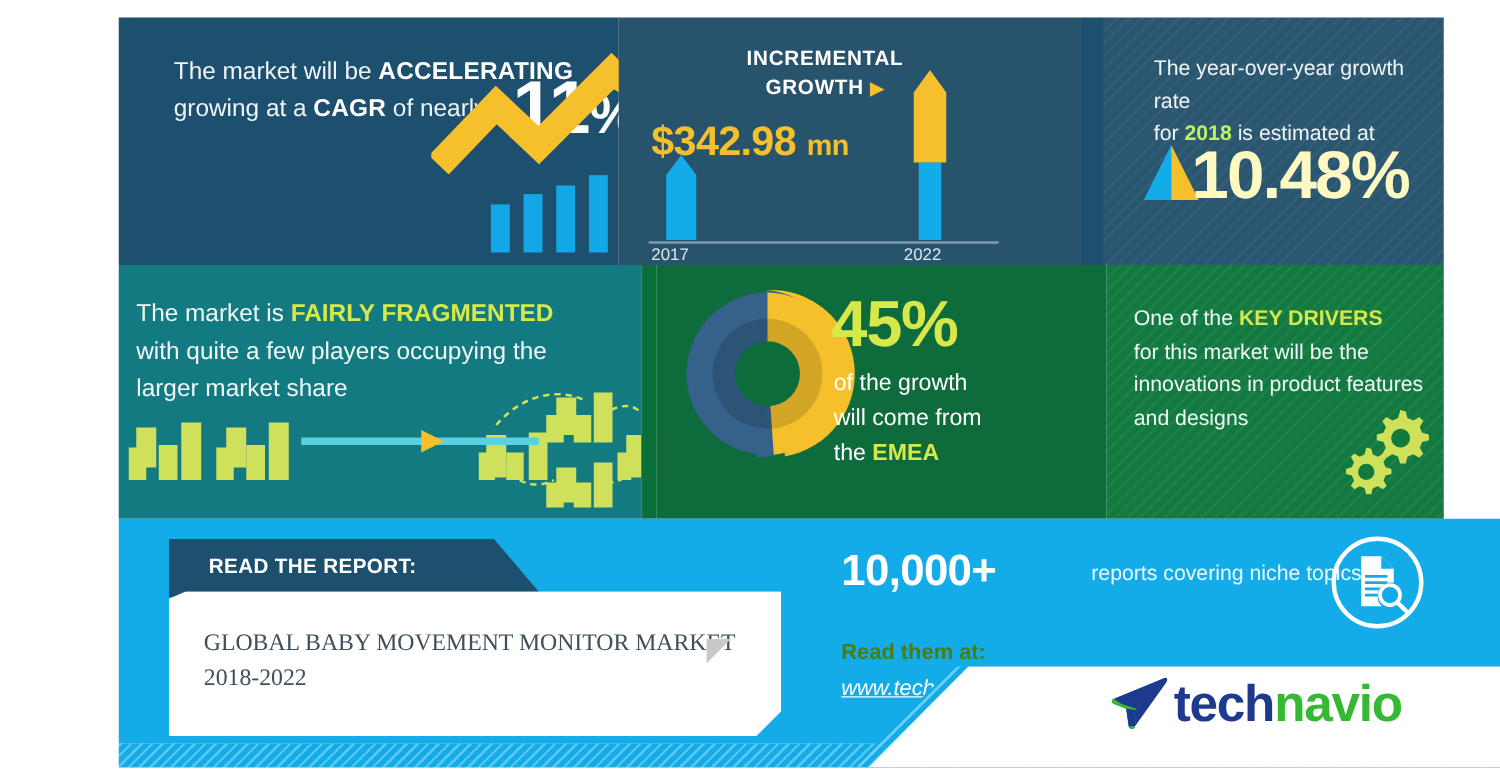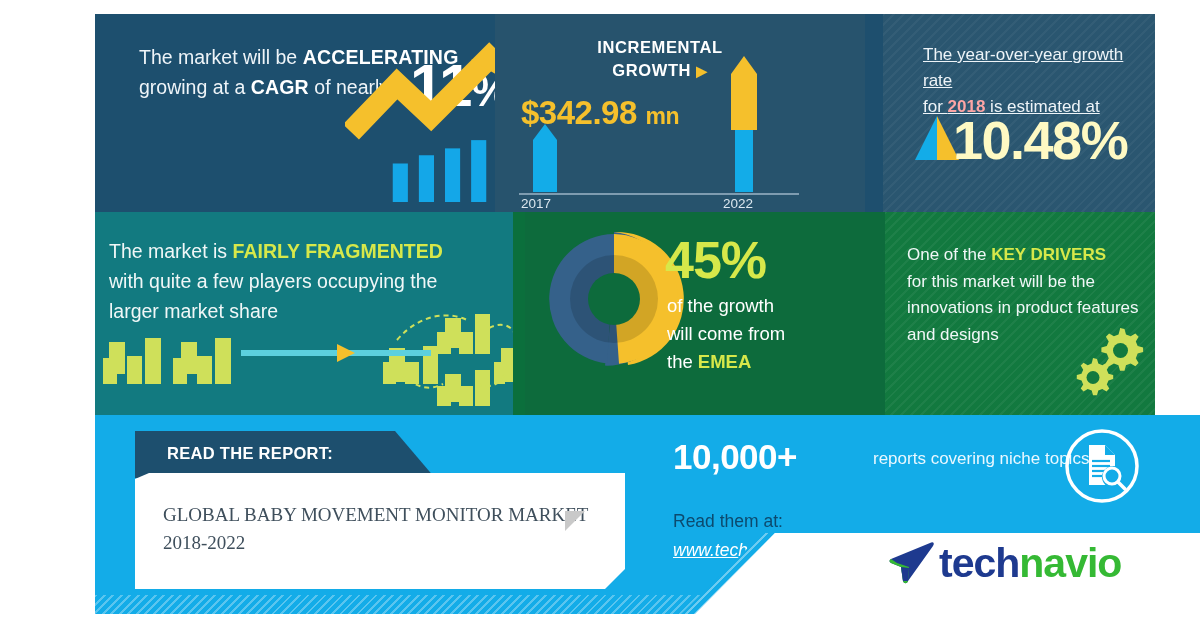--- a/index.html
+++ b/index.html
@@ -39,22 +39,22 @@
      color:#fff; font-weight:700; font-size:16.5px; line-height:23px; letter-spacing:.6px; }
   .t2head .tri { color:#f5c02c; font-size:14px; }
   .t2val { position:absolute; left:26px; top:80px; color:#f5c02c;
      font-weight:700; font-size:33px; letter-spacing:-.5px; }
   .t2val .mn { font-size:23px; }
 
   .axis { position:absolute; left:24px; top:179px; width:280px; height:2px; background:#7e9cb0; }
   .yr { position:absolute; top:182px; color:#dbe7ef; font-size:13.5px; }
 
   .t3 { position:absolute; left:40px; top:28px; width:230px; color:#eef4f8;
-     font-size:17px; line-height:26px;text-decoration:underline; }
-  .t3 b { font-weight:700; color:#fca5a5; }
+     font-size:17px; line-height:26px; }
+  .t3 b { font-weight:700; color:#bef264; }
   .t3val { position:absolute; left:70px; top:95px; color:#fef9c3;
      font-weight:700; font-size:54px; letter-spacing:-1.5px; }
 
   
   #row2 { position:absolute; left:70px; top:212px; width:1060px; height:199px; }
   .g1 { position:absolute; left:0; top:0; width:418px; height:203px; background:#127a80; }
   .g2 { position:absolute; left:418px; top:0; width:12px; height:203px; background:#0b6f3c; }
   .g3 { position:absolute; left:430px; top:0; width:360px; height:203px; background:#0d6b3c; }
   .g4 { position:absolute; left:790px; top:0; width:270px; height:203px; background:#12793f;
         overflow:hidden;}
@@ -95,21 +95,21 @@
      clip-path:polygon(0 6px, 14px 0, 490px 0, 490px 96px, 470px 116px, 0 116px); }
   .card p { position:absolute; left:28px; top:28px; width:440px;
      font-family:"Liberation Serif", serif; font-size:19px; line-height:28px; color:#3f4f5c; }
   .fold { position:absolute; left:470px; top:96px; width:20px; height:20px;
      background:#c9c9c9; clip-path:polygon(0 0, 20px 0, 0 20px); }
 
   .bignum { position:absolute; left:578px; top:22px; color:#fff; font-weight:700;
      font-size:35px; letter-spacing:-.5px; }
   .bignote { position:absolute; left:778px; top:34px; color:#eaf8ff; font-size:17px; }
   .nra { position:absolute; left:578px; top:65px; color:#fff; font-size:19px; letter-spacing:.2px; }
-  .rta { position:absolute; left:578px; top:96px; color:#0c4a6e; font-size:17.5px; }
+  .rta { position:absolute; left:578px; top:96px; color:#4d7c0f; font-size:17.5px;font-weight:bold; }
   .url { position:absolute; left:578px; top:125px; color:#fff; font-size:17.5px;
      font-style:italic; text-decoration:underline; }
 
   .logo { position:absolute; left:862px; top:540px; height:46px; display:flex; align-items:center; }
   .logo .lt { font-size:41px; font-weight:700; letter-spacing:-1px; line-height:41px; }
   .navy { color:#1e3a8f; }
   .grn  { color:#35b934; }
 </style>
 </head>
 <body>

